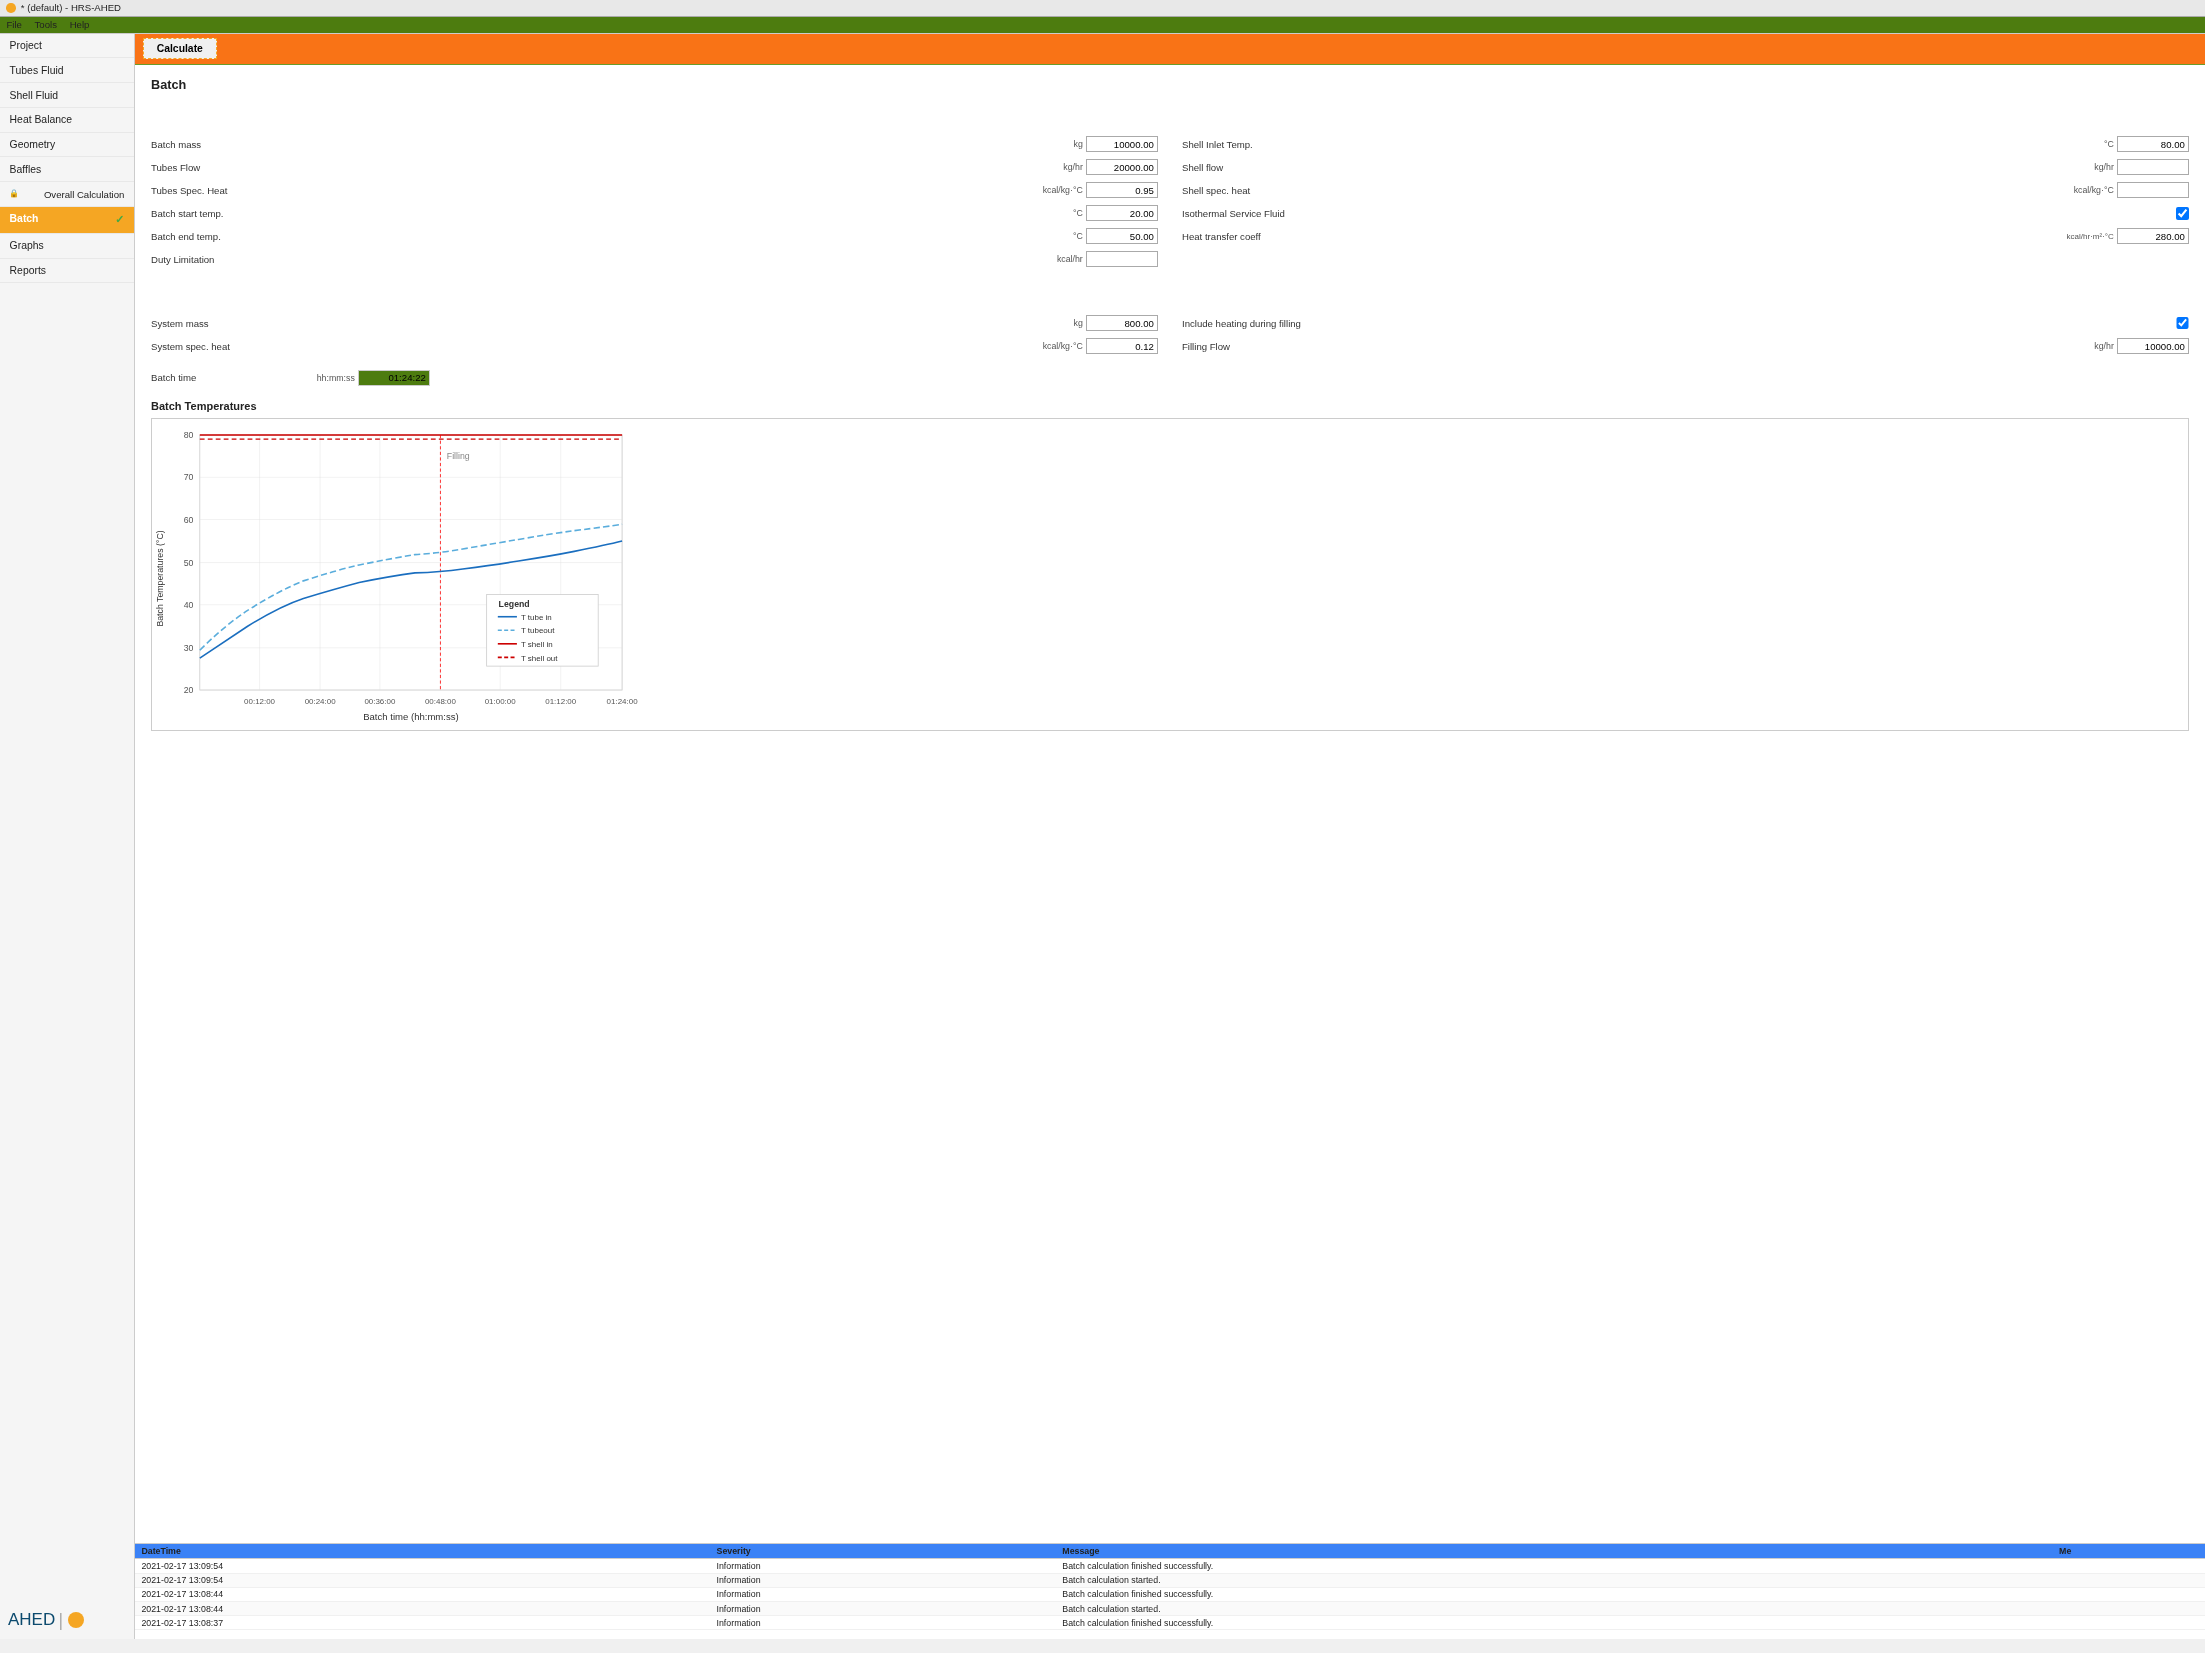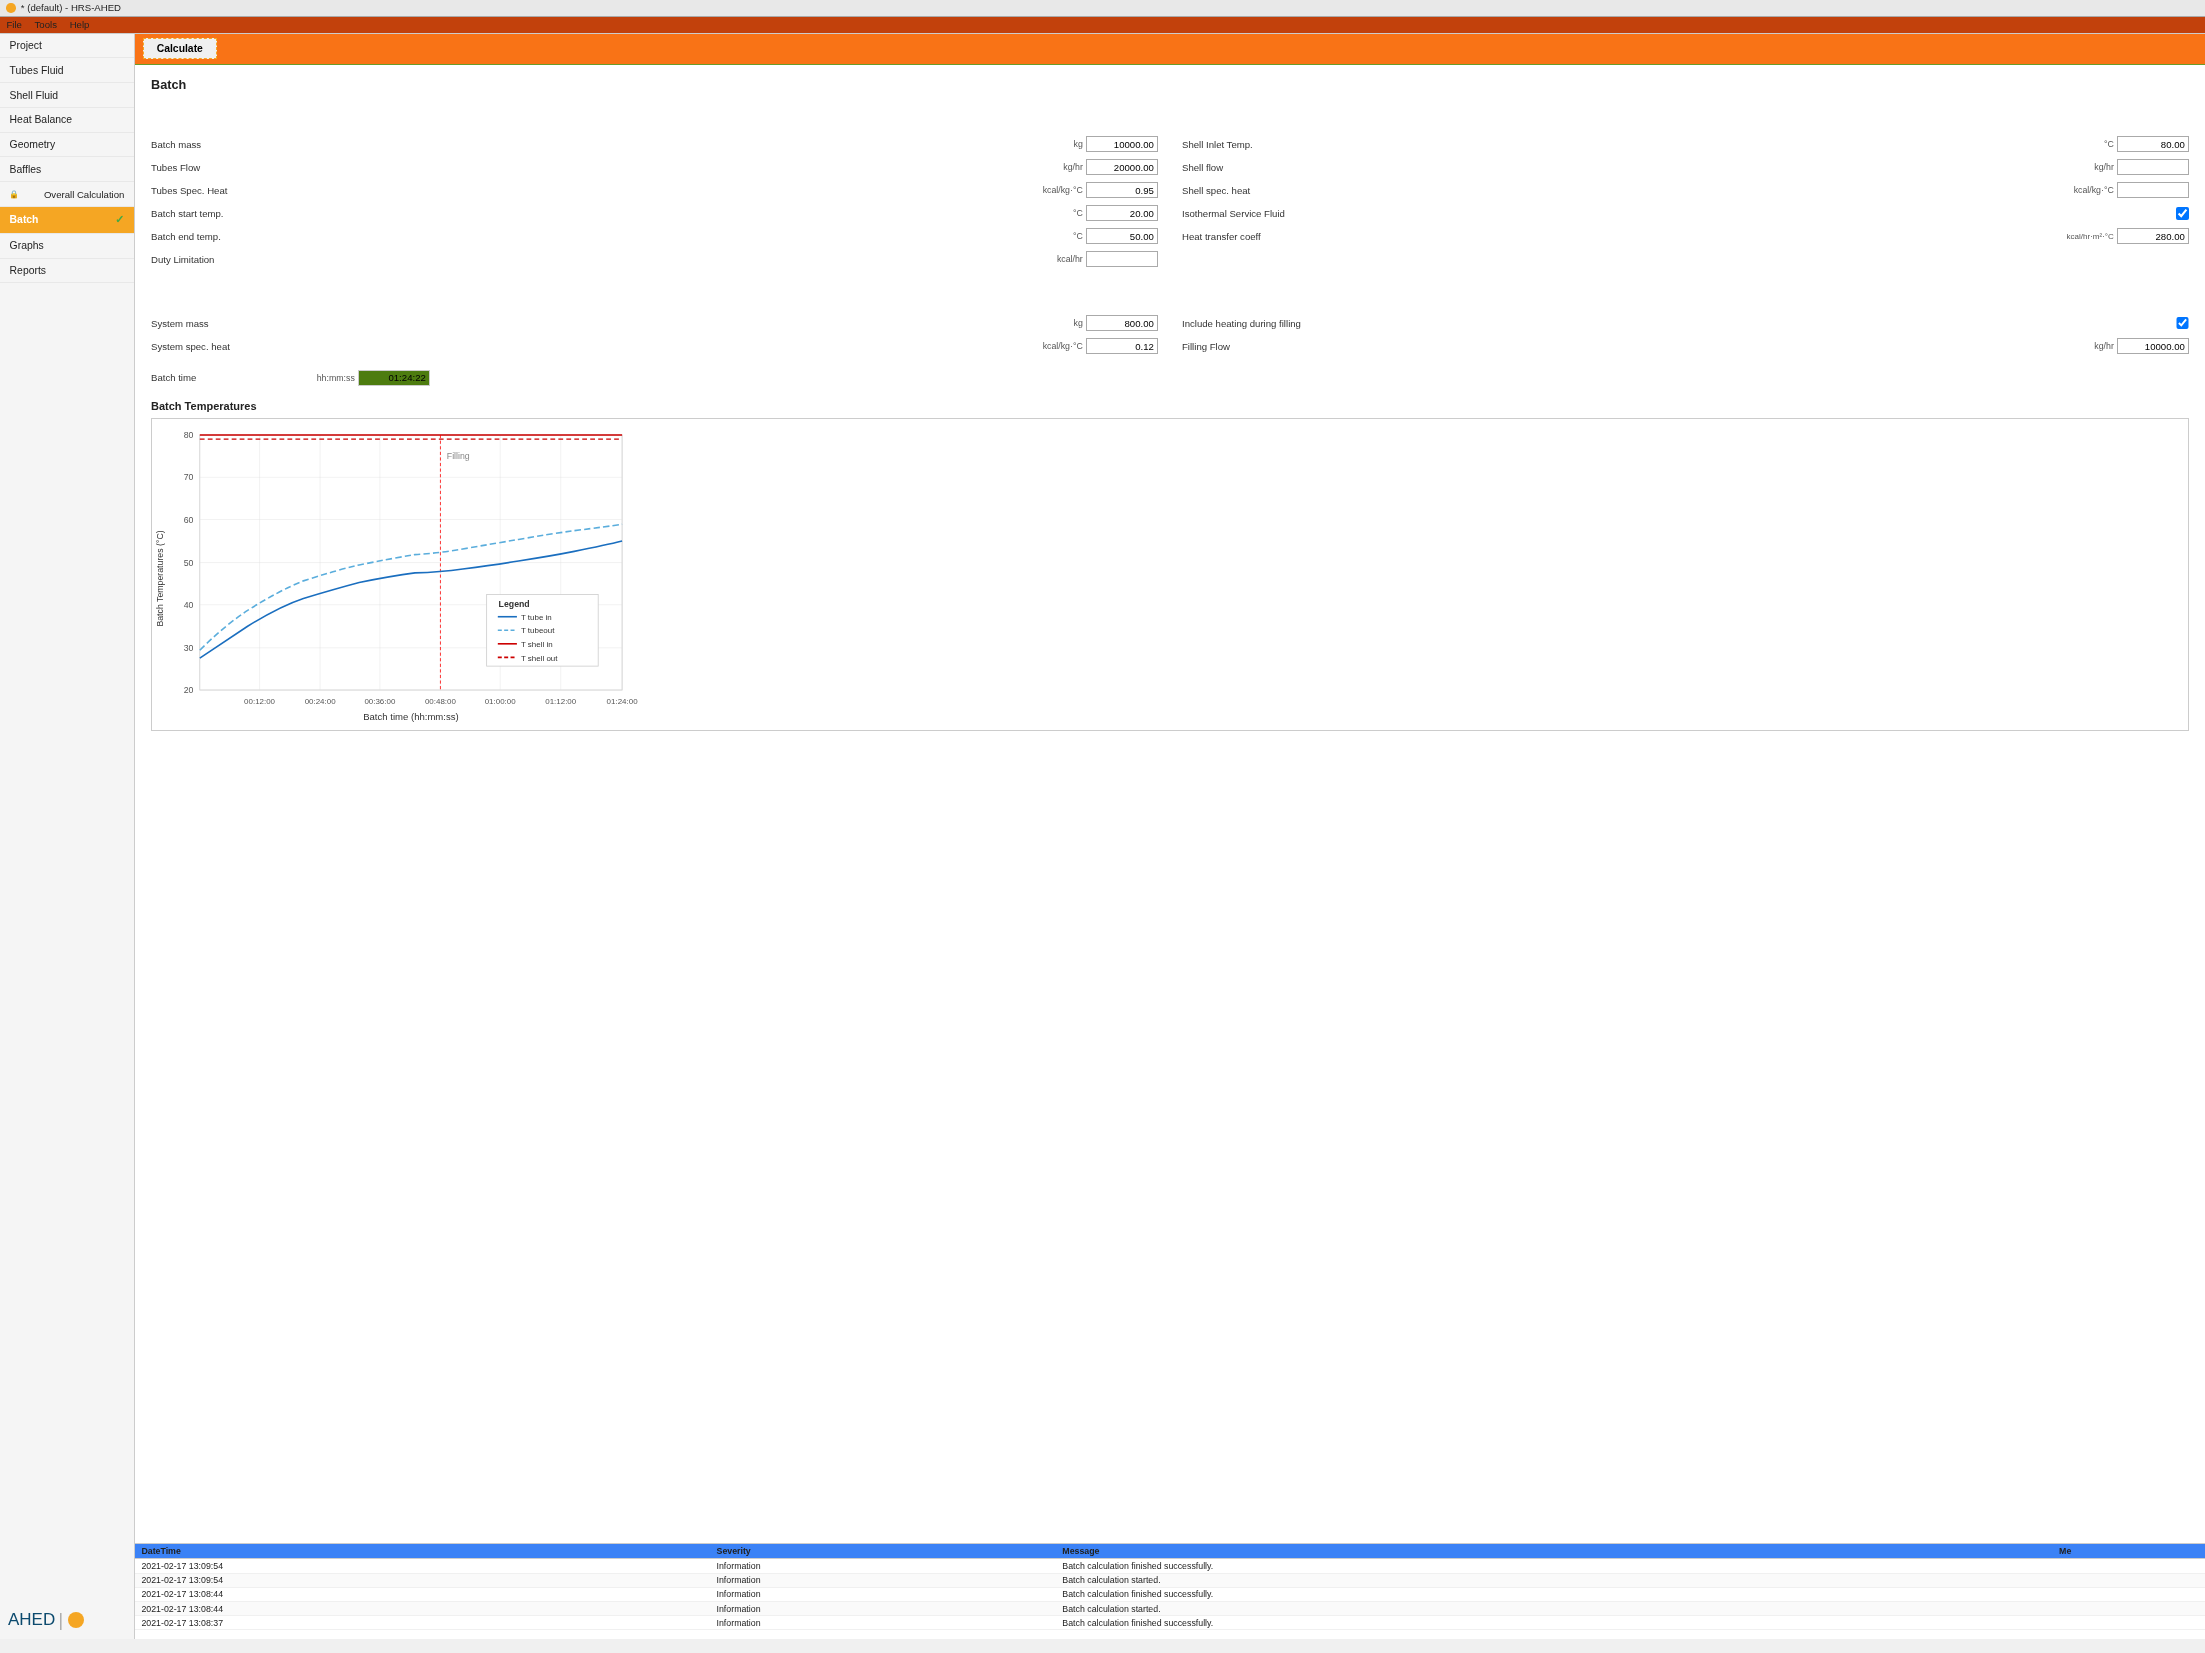--- a/index.html
+++ b/index.html
@@ -10,21 +10,21 @@
       padding: 2.4px 6.4px;
       font-size: 9.6px;
       border-bottom: 0.8px solid #aaa;
       display: flex;
       align-items: center;
       gap: 4.8px;
     }
     #title-bar .dot { width: 9.6px; height: 9.6px; border-radius: 50%; background: #f5a623; display: inline-block; }
 
     #menu-bar {
-      background: #c2410c;
+      background: #4d7c0f;
       border-bottom: 0.8px solid #ccc;
       display: flex;
       gap: 12.7px;
       padding: 2.4px 6.4px;
     }
     #menu-bar span { cursor: pointer; }
 
     #app-layout { display: flex; height: calc(100vh - 48px); }
 
     #sidebar {
@@ -32,21 +32,20 @@
       background: #f5f5f5;
       border-right: 0.8px solid #ccc;
       flex-shrink: 0;
       display: flex;
       flex-direction: column;
     }
     .sidebar-item {
       padding: 6.4px 9.6px;
       cursor: pointer;
       display: flex;
-      align-items: center;
       justify-content: space-between;
       font-size: 10.4px;
       border-bottom: 0.8px solid #e8e8e8;
     }
     .sidebar-item.active { background: #f5a623; color: #fff; font-weight: bold; }
     .sidebar-item.locked::before { content: "🔒"; font-size: 8px; margin-right: 3.2px; color: #888; }
     .sidebar-logo { margin-top: auto; padding: 8px; display: flex; align-items: center; }
     .logo-text { font-size: 17px; font-weight: normal; color: #0c4a6e; }
     .logo-circle { width: 16px; height: 16px; border-radius: 50%; background: #f5a623; display: inline-block; margin-left: 1.6px; }
 

